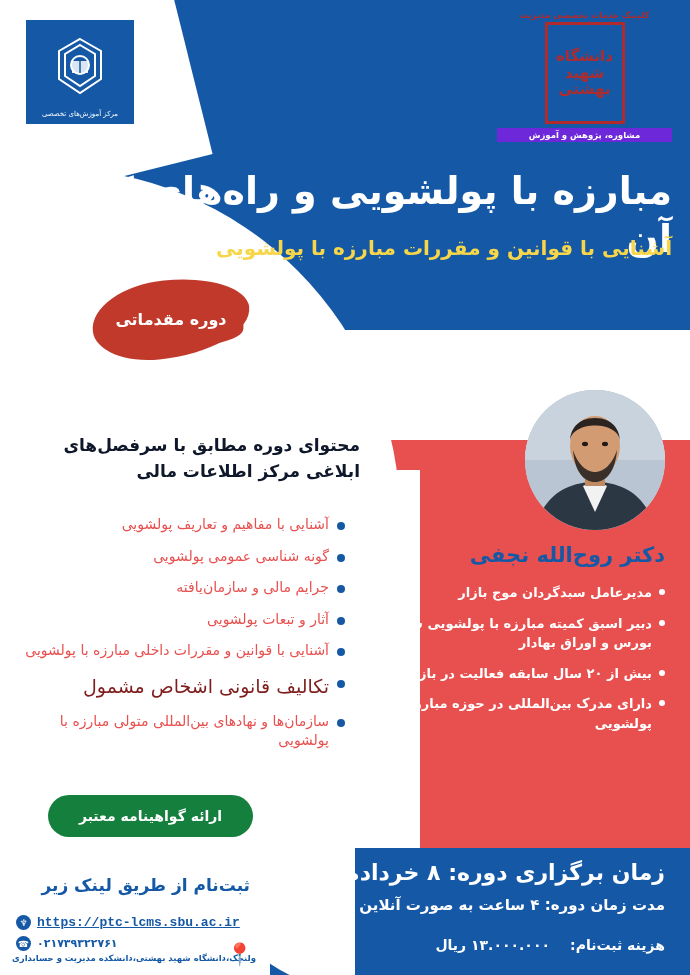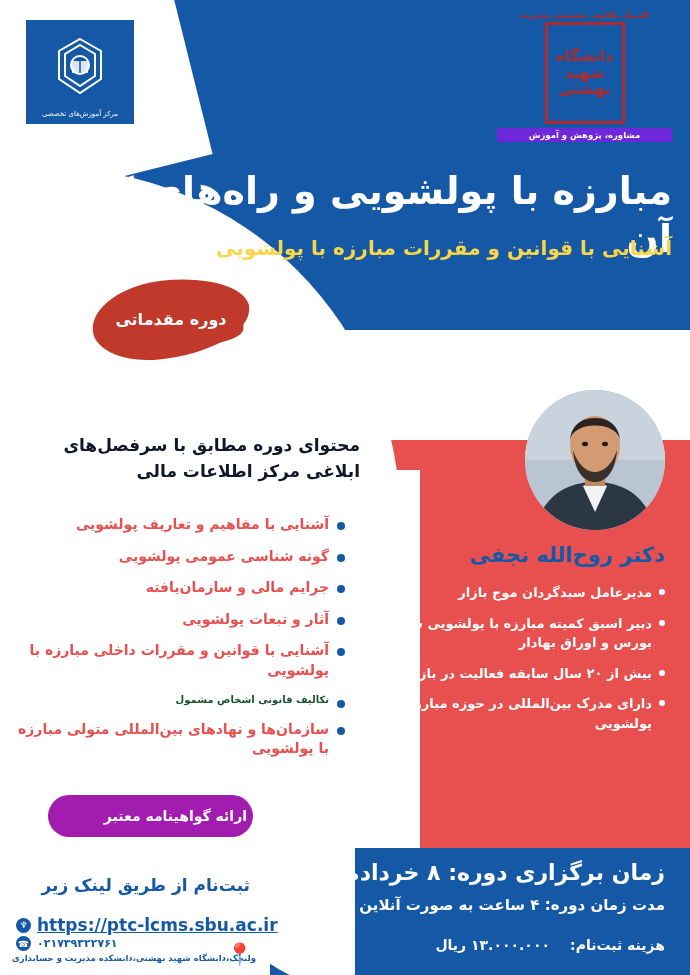--- a/index.html
+++ b/index.html
@@ -222,42 +222,41 @@
   .topic .dot {
     flex: 0 0 auto;
     width: 8px; height: 8px;
     border-radius: 50%;
     background: #1559a6;
     margin-top: 7px;
   }
   .topic .t-text {
     color: #e8504f;
     font-size: 14px;
-    font-weight: bold;
+    font-weight: normal;
     text-align: right;
     line-height: 1.4;
     flex: 1 1 auto;
   }
-  .topic.highlight .t-text { color: #14532d; font-size: 10px; }
+  .topic.highlight .t-text { color: #7f1d1d; font-size: 19px; }
 
   
   .cert-btn {
     position: absolute;
     left: 48px; top: 795px;
     width: 205px; height: 42px;
-    background: #a21caf;
+    background: #15803d;
     color: #ffffff;
     border: none;
     border-radius: 22px;
     font-family: inherit;
     font-size: 14px;
     font-weight: bold;
     direction: rtl;
     cursor: pointer;
-    text-align: right;
   }
 
   
   .speaker-photo {
     position: absolute;
     right: 25px; top: 390px;
     width: 140px; height: 140px;
     border-radius: 50%;
     overflow: hidden;
     background: #cfd8e0;
@@ -368,21 +367,21 @@
     color: #ffffff;
     font-size: 9px;
     display: flex; align-items: center; justify-content: center;
   }
   .contact-row .ctext {
     color: #1559a6;
     font-size: 11px;
     font-weight: bold;
     white-space: nowrap;
   }
-  .contact-row.link .ctext { font-size: 17px; text-decoration: underline; }
+  .contact-row.link .ctext { font-size: 13px; text-decoration: underline; font-family: Liberation Mono, monospace; }
   .contact-row.addr .ctext { font-size: 8.5px; direction: rtl; }
 
   .pin-icon-big {
     position: absolute;
     left: 226px; top: 942px;
     color: #1559a6;
     font-size: 22px;
   }
 </style>
 </head>
@@ -409,21 +408,21 @@
           <circle cx="37" cy="30" r="9"></circle>
         </g>
         <path d="M29 26 h16 v12 h-16 z" fill="#ffffff" opacity="0.85"></path>
         <path d="M37 26 v12" stroke="#1559a6" stroke-width="1.5"></path>
       </svg>
     </span>
     <div class="ptc-caption">مرکز آموزش‌های تخصصی</div>
   </div>
 
   <div class="logo-right">
-    <div class="sbu-top">کلینیک تکالیف تخصصی مدیریت</div>
+    <div class="sbu-top">کلینیک خدمات تخصصی مدیریت</div>
     <div class="sbu-mark">
       <div class="sbu-name">دانشگاه شهید بهشتی</div>
     </div>
     <div class="sbu-bottom">مشاوره، پژوهش و آموزش</div>
   </div>
 
   <div class="title-main">مبارزه با پولشویی و راه‌های کشف آن</div>
   <div class="title-sub">آشنایی با قوانین و مقررات  مبارزه با پولشویی</div>
 
   <div class="badge-brush">

